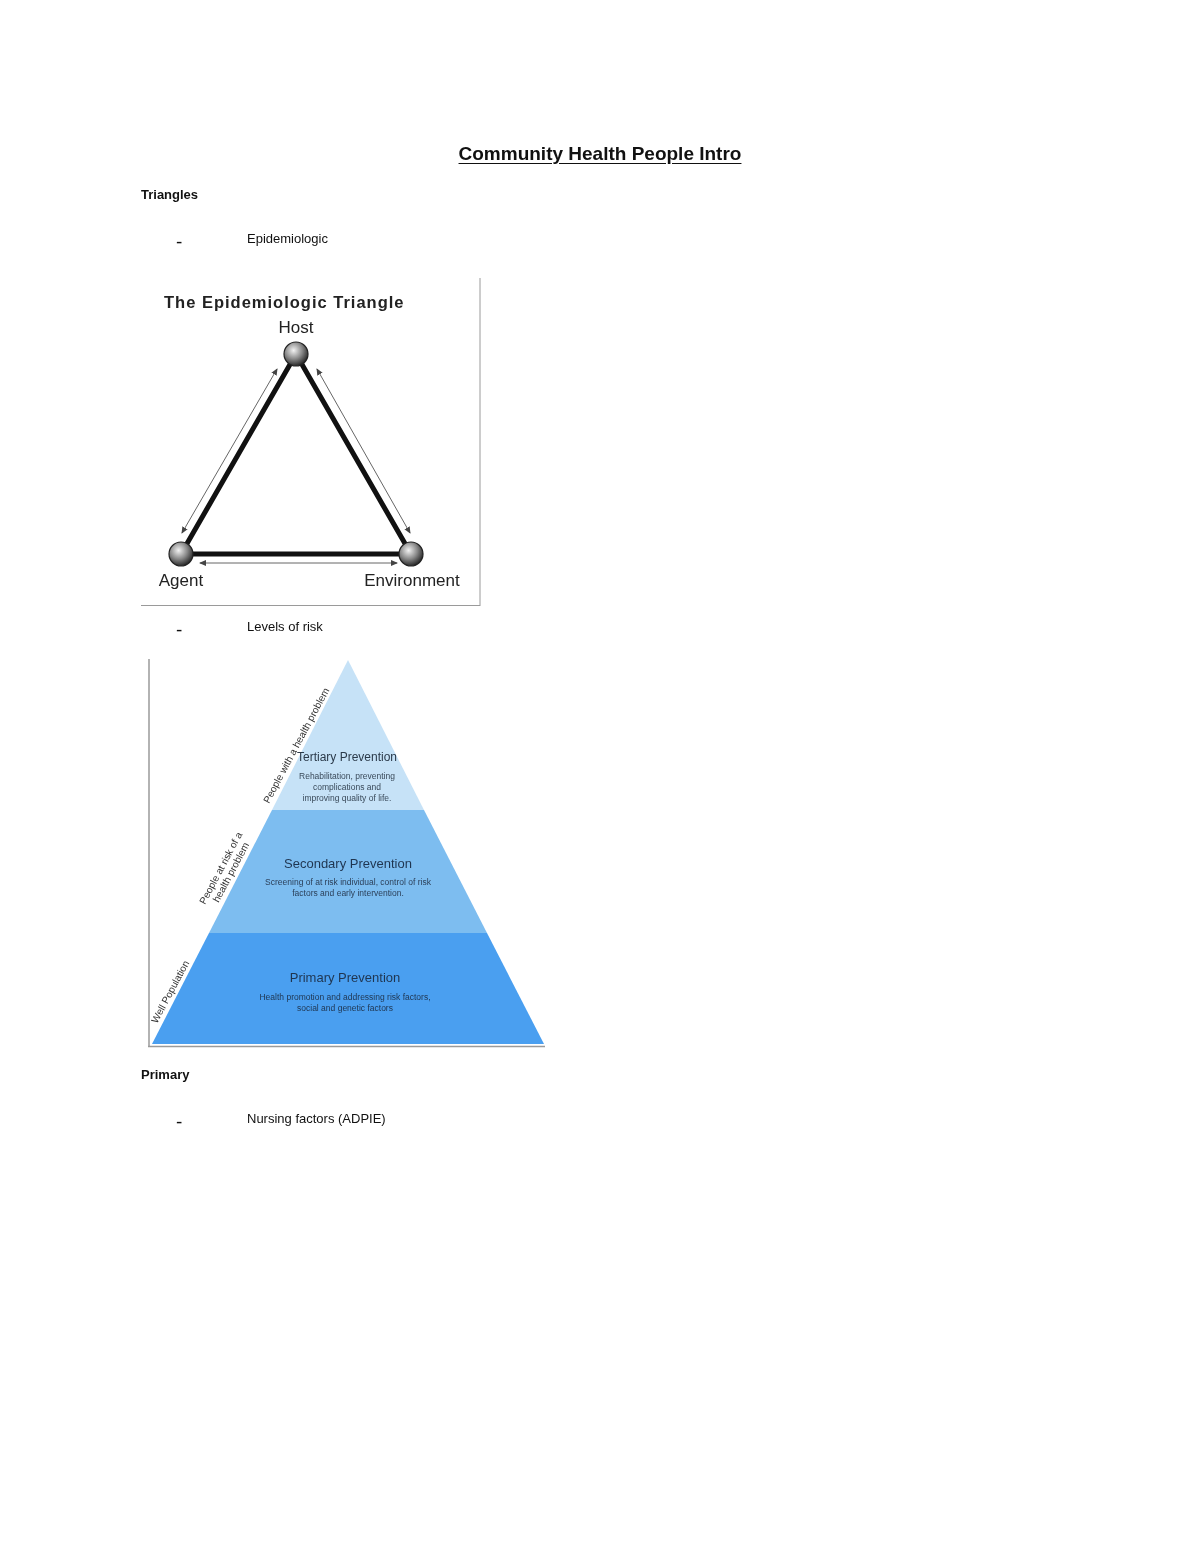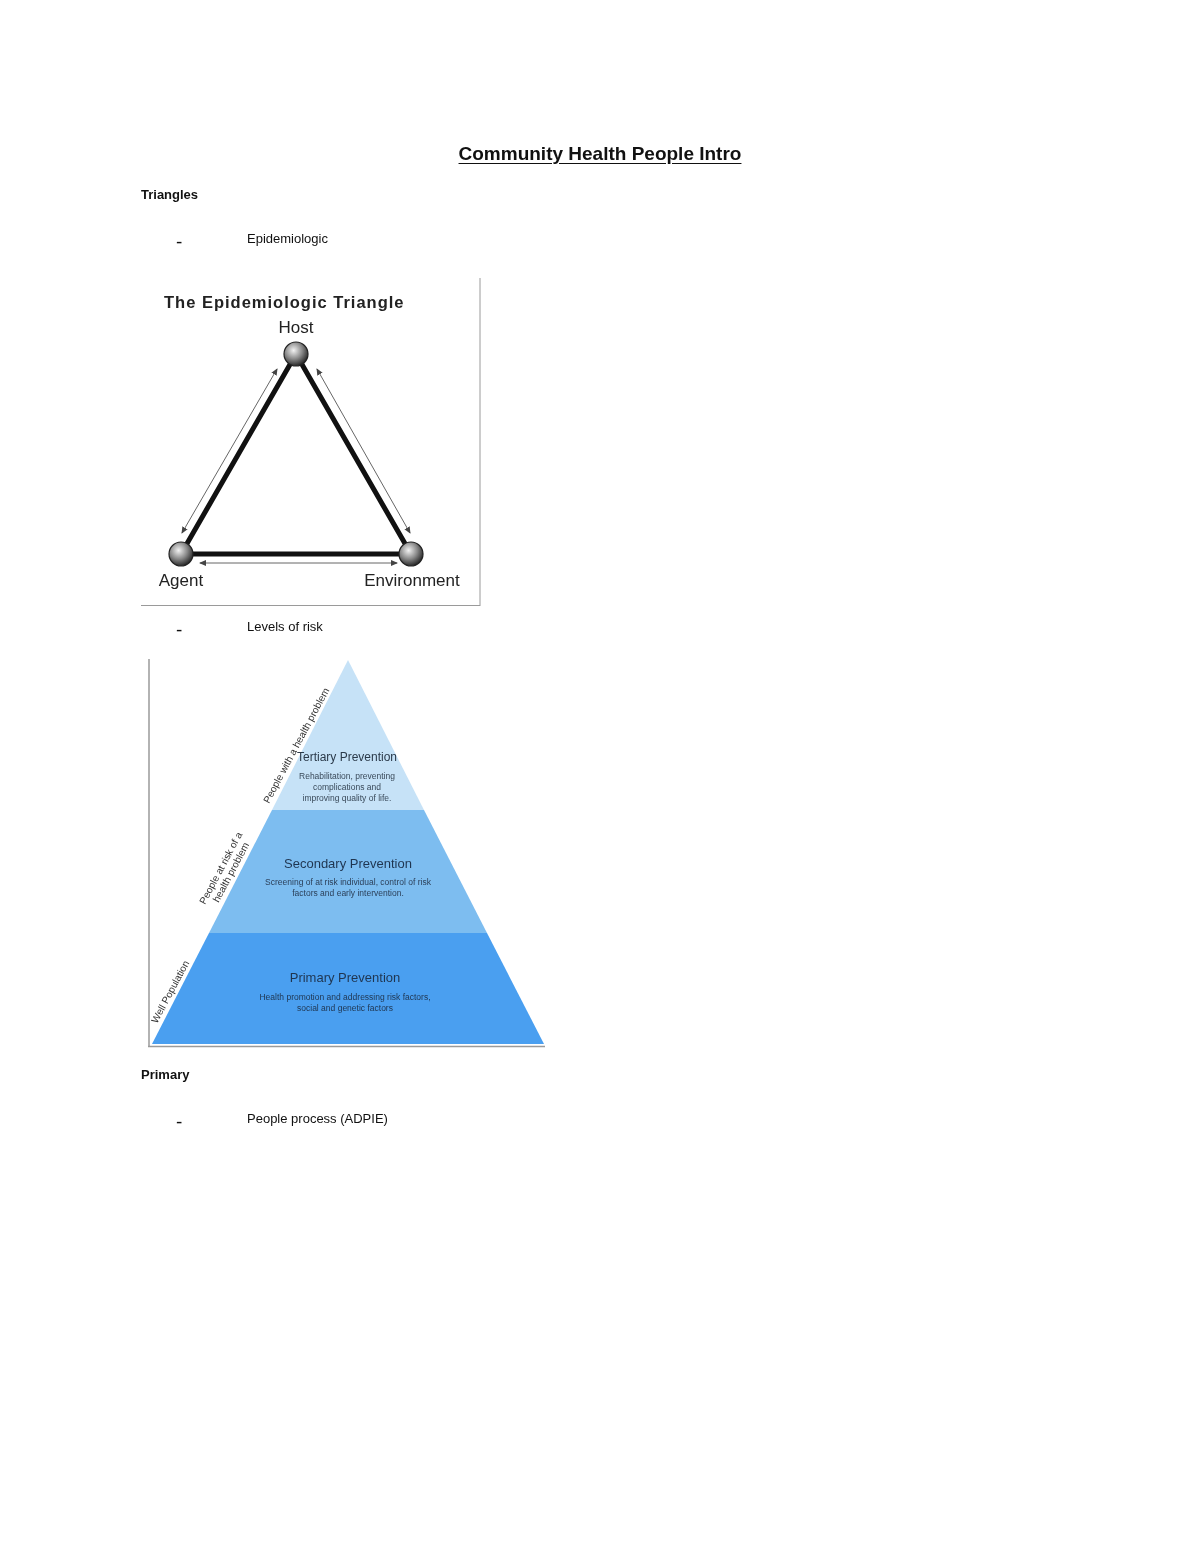--- a/index.html
+++ b/index.html
@@ -92,13 +92,13 @@
     </g>
     <g transform="translate(9,365) rotate(-62)">
       <text x="0" y="0" font-size="10" fill="#333">Well Population</text>
     </g>
   </svg>
 </div>
 
 <div class="abs heading" style="top:1067px;">Primary</div>
 
 <div class="abs bullet" style="top:1111px;">-</div>
-<div class="abs bullet-text" style="top:1111px;">People process (ADPIE)</div>
+<div class="abs bullet-text" style="top:1111px;">Nursing factors (ADPIE)</div>
 
 </body></html>

